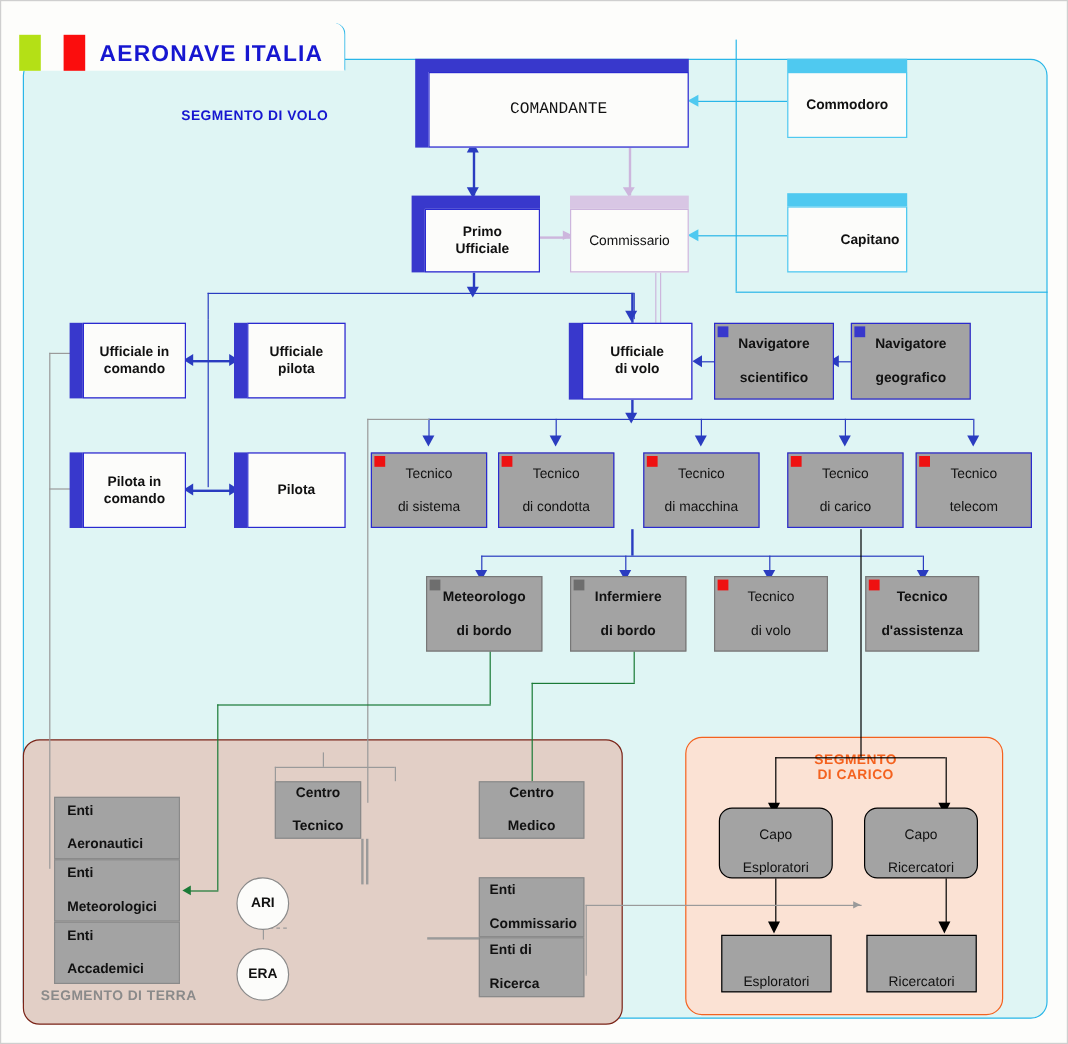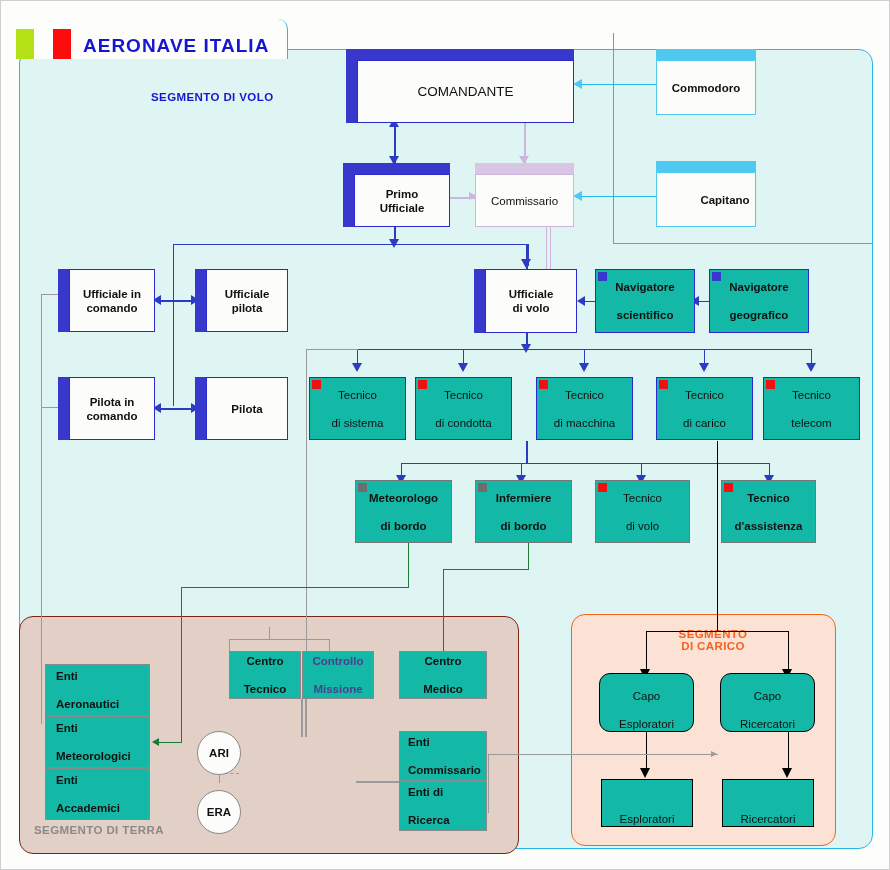--- a/index.html
+++ b/index.html
@@ -27,21 +27,21 @@
   #lbl-carico{left:672px;top:627px;color:#f4621f;text-align:center;width:80px;line-height:12px;}
 
   .flag{position:absolute;top:28px;width:18px;height:30px;}
   #flag-g{left:15px;background:#b4e016;}
   #flag-r{left:52px;background:#fb0d0d;}
   #main-title{position:absolute;left:82px;top:34px;font-size:19px;font-weight:bold;
       color:#1616d0;letter-spacing:1px;}
 
   
   .node{position:absolute;box-sizing:border-box;display:flex;align-items:center;
-        justify-content:center;text-align:center;background:#14b8a6;
+        justify-content:center;text-align:center;background:#a3a3a3;
         font-size:11.5px;line-height:14px;color:#111;z-index:6;}
   .node span{display:block;}
 
   .bluewrap{position:absolute;background:#3838cc;box-sizing:border-box;z-index:5;}
   .bluewrap > .inner{position:absolute;background:#fcfcfa;border:1.2px solid #2a2ad0;
       box-sizing:border-box;display:flex;align-items:center;justify-content:center;
       text-align:center;font-size:11.5px;line-height:14px;color:#111;}
 
   .purplewrap{position:absolute;background:#d8c6e4;box-sizing:border-box;z-index:5;}
   .purplewrap > .inner{position:absolute;background:#fcfcfa;border:1.2px solid #cdb6dd;
@@ -235,21 +235,21 @@
   <div class="ln v gray" style="left:218px;top:762px;height:20px;"></div>
 
   <div class="ln h gray" style="left:355px;top:780px;width:45px;border-top-width:2px;"></div>
 
   <div class="ln h gray" style="left:487px;top:753px;width:230px;"></div>
   <div class="ln v gray" style="left:487px;top:753px;height:58px;"></div>
   <div class="ln h gray" style="left:487px;top:811px;width:1px;"></div>
   <div class="arw ar-gr" style="left:710px;top:750px;"></div>
 
   <div class="bluewrap" style="left:345px;top:48px;width:228px;height:74px;">
-    <div class="inner" style="left:11px;top:11px;right:0;bottom:0;font-size:13.5px;">
+    <div class="inner" style="left:11px;top:11px;right:0;bottom:0;font-size:13.5px;font-family:Liberation Mono, monospace;">
       <span>COMANDANTE</span>
     </div>
   </div>
 
   <div class="cyanwrap" style="left:655px;top:48px;width:100px;height:66px;">
     <div class="inner" style="left:0;top:11px;right:0;bottom:0;">
       <span class="bold">Commodoro</span>
     </div>
   </div>
 
@@ -415,26 +415,20 @@
       <span class="bold">Accademici</span>
     </span>
   </div>
 
   <div class="node b-graylight" style="left:228px;top:650px;width:72px;height:48px;">
     <span>
       <span class="bold">Centro</span><br>
       <span class="bold">Tecnico</span>
     </span>
   </div>
-  <div class="node b-graylight" style="left:301px;top:650px;width:72px;height:48px;color:#4a3f8f;">
-    <span>
-      <span class="bold">Controllo</span><br>
-      <span class="bold">Missione</span>
-    </span>
-  </div>
   <div class="node b-graylight" style="left:398px;top:650px;width:88px;height:48px;">
     <span>
       <span class="bold">Centro</span><br>
       <span class="bold">Medico</span>
     </span>
   </div>
 
   <div class="node b-graylight" style="left:398px;top:730px;width:88px;height:50px;justify-content:flex-start;padding-left:8px;">
     <span style="text-align:left;">
       <span class="bold">Enti</span><br>

